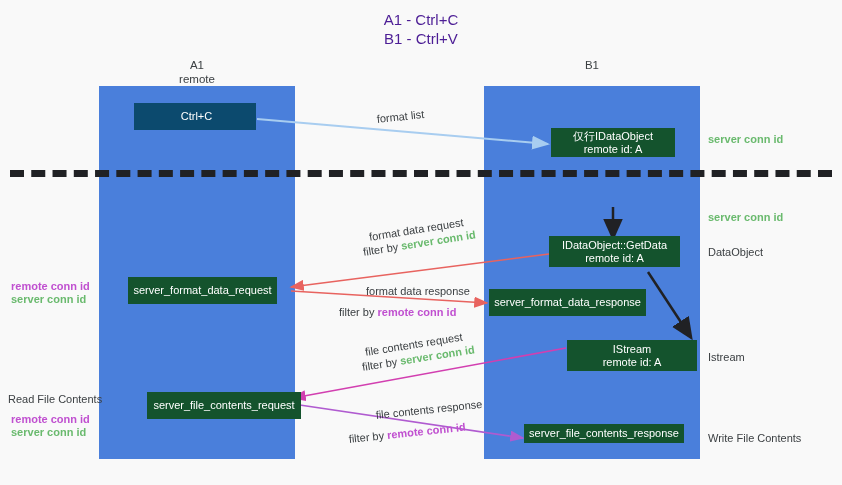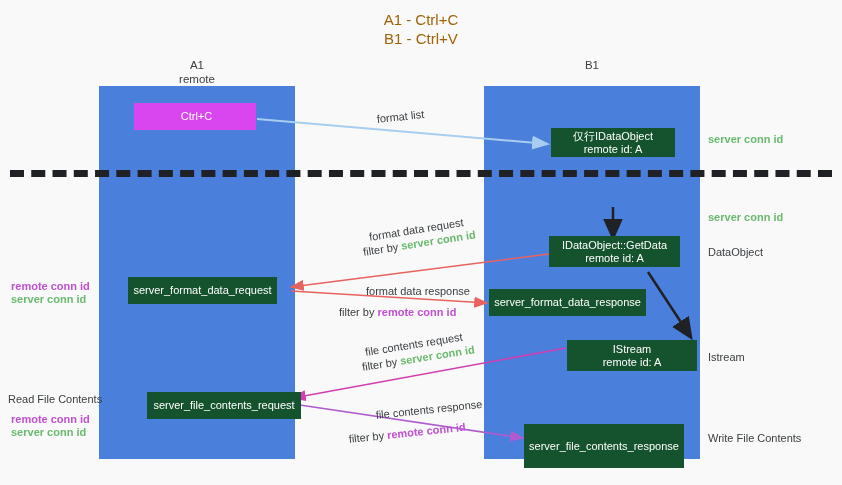--- a/index.html
+++ b/index.html
@@ -31,21 +31,21 @@
   }
   
   .title {
     position: absolute;
     left: 0;
     top: 10px;
     width: 842px;
     text-align: center;
     font-size: 15px;
     line-height: 19px;
-    color: #a16207;
+    color: #4c1d95;
   }
   
   .col-head {
     position: absolute;
     text-align: center;
     font-size: 11.5px;
     line-height: 14px;
     color: #3c4043;
     width: 160px;
   }
@@ -73,21 +73,21 @@
     display: flex;
     flex-direction: column;
     align-items: center;
     justify-content: center;
     color: #ffffff;
     font-size: 11px;
     line-height: 13px;
     text-align: center;
     padding: 2px 6px;
   }
-  .node.green  { background: #d946ef; padding-left: 9px; }
+  .node.green  { background: #0c4a6e; padding-left: 9px; }
   .node.orange { background: #14532d; }
   .node .sub { display: block; }
   
   .lbl {
     position: absolute;
     font-size: 11px;
     line-height: 14px;
     white-space: nowrap;
   }
   .lbl.dark   { color: #3c4043; }
@@ -181,21 +181,21 @@
 
   <div class="node orange" style="left:567px; top:340px; width:130px; height:31px;">
     <span>IStream</span>
     <span class="sub">remote id: A</span>
   </div>
 
   <div class="node orange" style="left:140px; top:392px; width:154px; height:27px;margin-left:7px;">
     <span>server_file_contents_request</span>
   </div>
 
-  <div class="node orange" style="left:524px; top:424px; width:160px; height:44px;">
+  <div class="node orange" style="left:524px; top:424px; width:160px; height:19px;">
     <span>server_file_contents_response</span>
   </div>
 
   <div class="lbl dark rot-b" style="left:376px; top:112px;">format list</div>
 
   <div class="lbl dark stack rot-a" style="left:368px; top:230px;">
     <span>format data request</span>
   </div>
   <div class="lbl stack rot-a" style="left:362px; top:245px;">
     <span class="dark">filter by </span><span class="g">server conn id</span>

